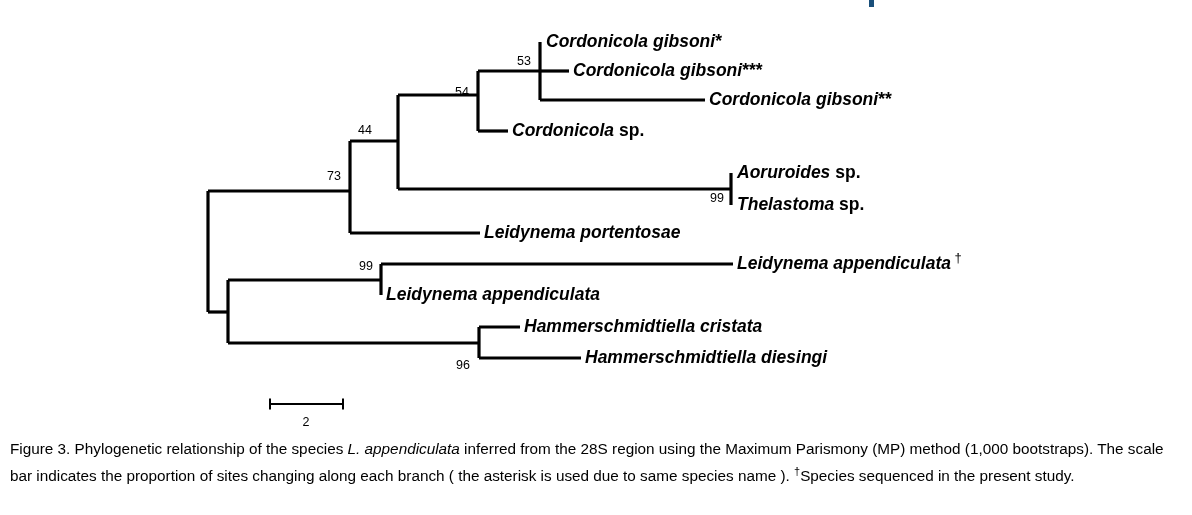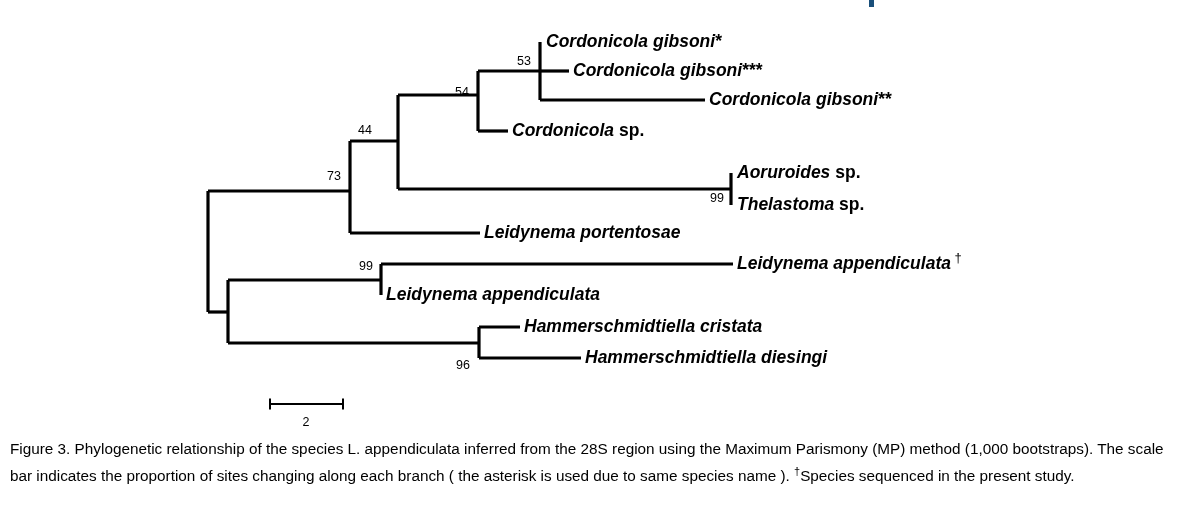--- a/index.html
+++ b/index.html
@@ -102,20 +102,21 @@
     font-family: "Liberation Sans", sans-serif;
     font-size: 15.3px;
     line-height: 23px;
     color: #000000;
     text-align: left;
   }
   #caption .fig-num {
     font-weight: normal;
   }
   #caption .sci {
+    font-style: italic;
   }
   #caption .sup {
     font-size: 11px;
     vertical-align: super;
   }
 </style>
 </head>
 <body>
 
 <div id="figure-root">

